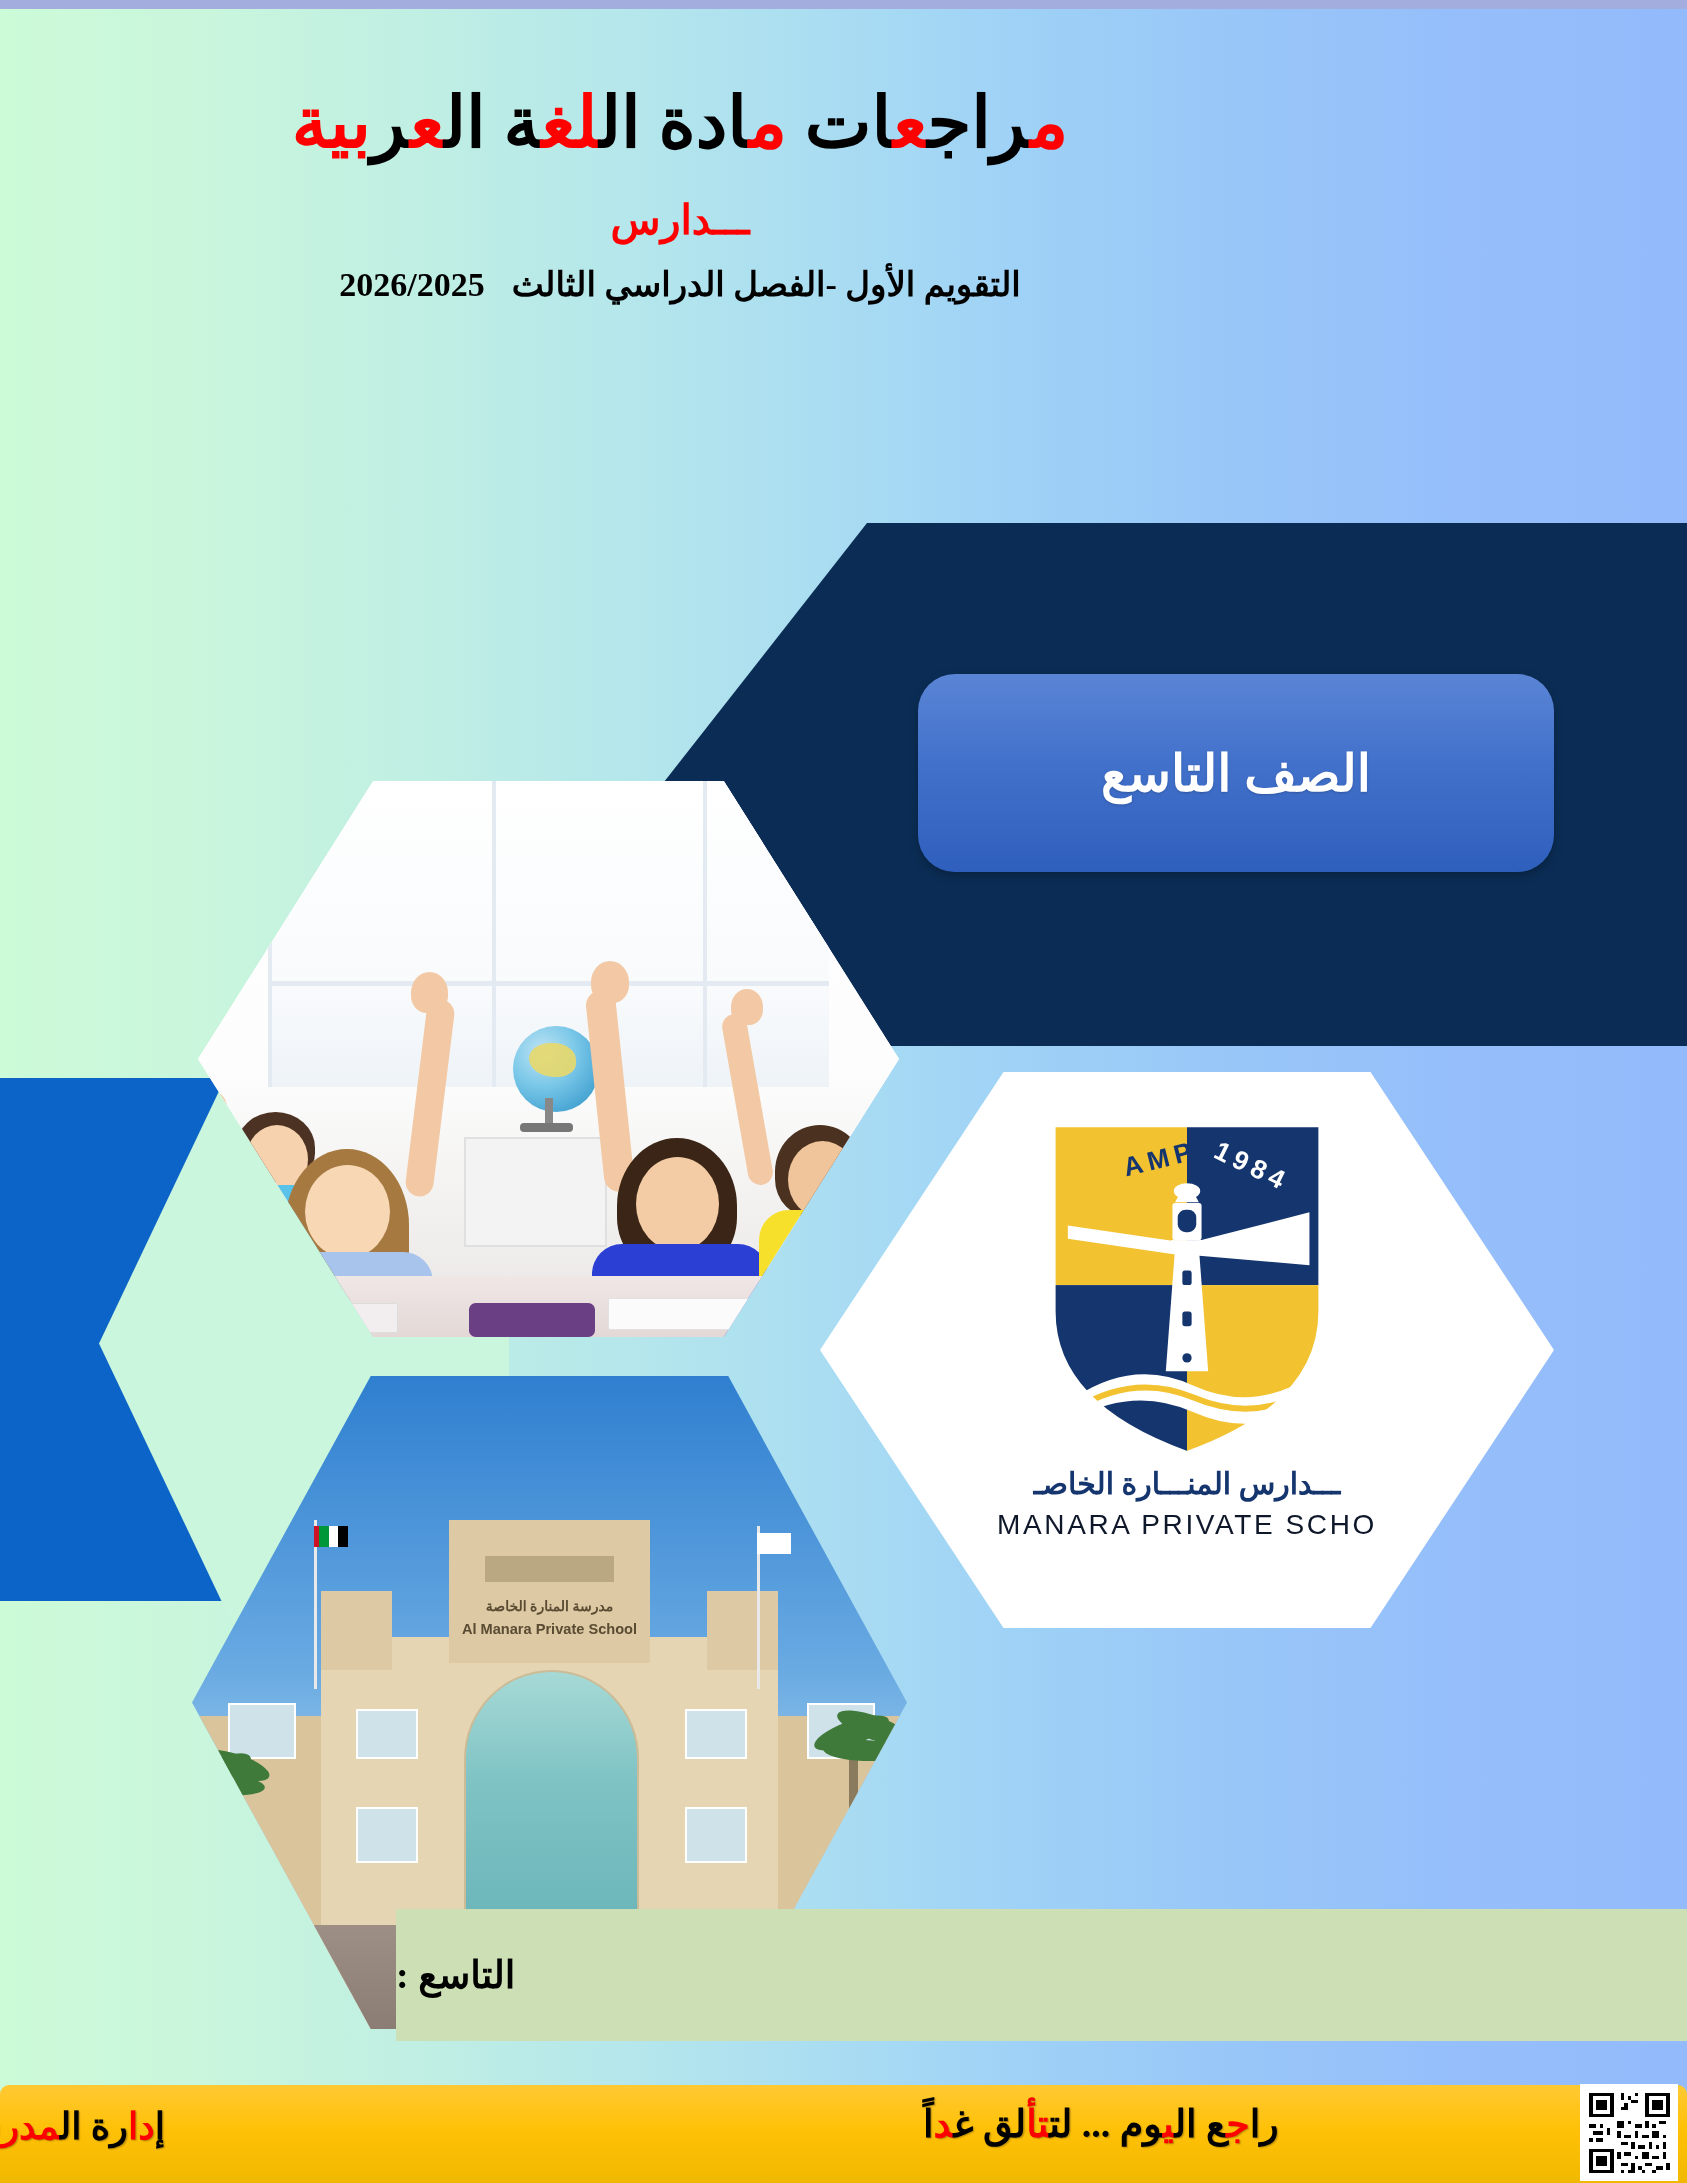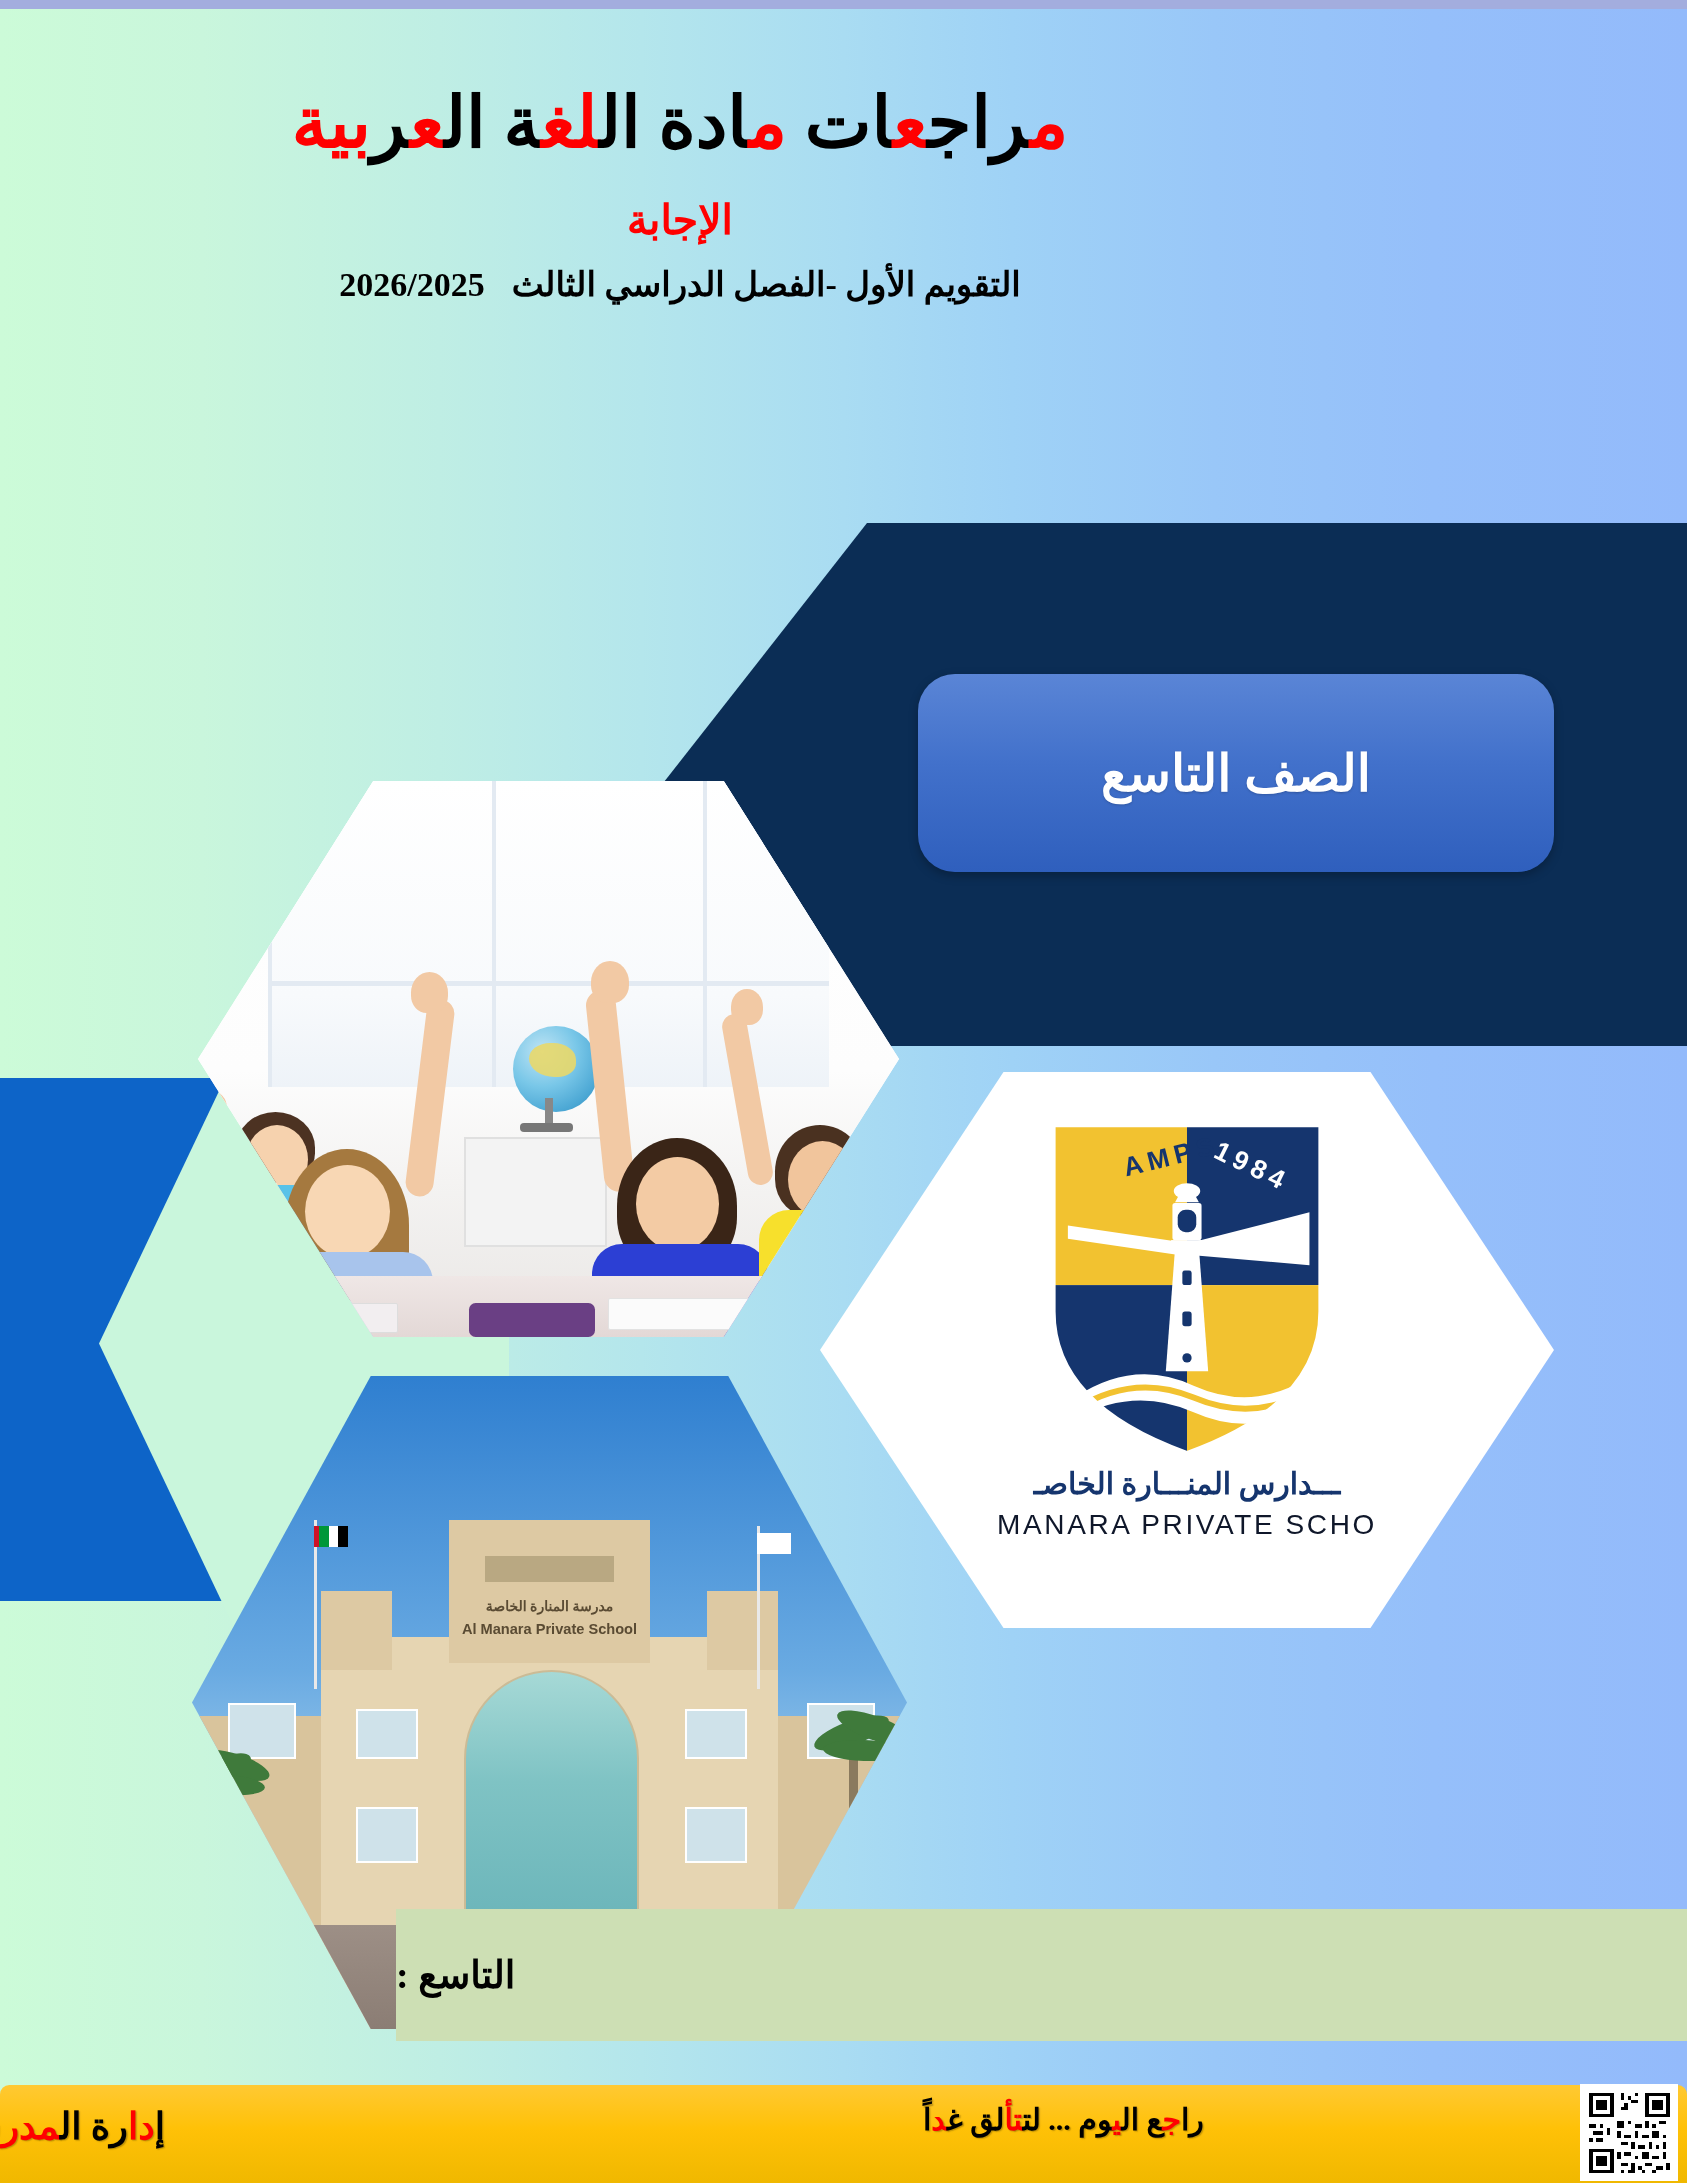--- a/index.html
+++ b/index.html
@@ -151,39 +151,39 @@
     background:linear-gradient(180deg,#ffc933 0%,#ffc107 45%,#f0b800 100%);
     border-radius:9.3px 9.3px 0 0;z-index:6;
   }
   .foot-admin{
     position:absolute;right:1522px;top:20px;font-size:37px;font-weight:700;
     direction:rtl;white-space:nowrap;color:#000;
     text-shadow:1.3px 1.3px 1.3px rgba(0,0,0,.25);
   }
   .foot-admin .rd{color:#ff0000;}
   .foot-slogan{
-    position:absolute;left:923px;top:17px;font-size:30px;font-weight:700;
+    position:absolute;left:923px;top:17px;font-size:38px;font-weight:700;
     direction:rtl;white-space:nowrap;color:#000;
     text-shadow:1.3px 1.3px 1.3px rgba(0,0,0,.25);
   }
   .foot-slogan .rd{color:#ff0000;}
   .qr{
     position:absolute;left:1580px;top:2084px;width:98px;height:97px;
     background:#ffffff;padding:4.6px;box-sizing:border-box;z-index:7;
   }
   .qr svg{display:block;width:100%;height:100%;}
 </style>
 </head>
 <body>
 
 <div class="top-strip"></div>
 
 <div class="title-block">
   <div class="main-title" id="mainTitle"><span class="rd">م</span><span>راج</span><span class="rd">ع</span><span>ات </span><span class="rd">م</span><span>ادة ال</span><span class="rd">لغ</span><span>ة ال</span><span class="rd">ع</span><span>ر</span><span class="rd">بية</span></div>
-  <div class="sub-answer">الإجابة</div>
+  <div class="sub-answer">ـــدارس</div>
   <div class="term-line">
     <span>التقويم الأول -الفصل الدراسي الثالث</span>
     <span class="yr">2026/2025</span>
   </div>
 </div>
 
 <div class="navy-shape"></div>
 <div class="grade-badge">
   <span>الصف التاسع</span>
 </div>

